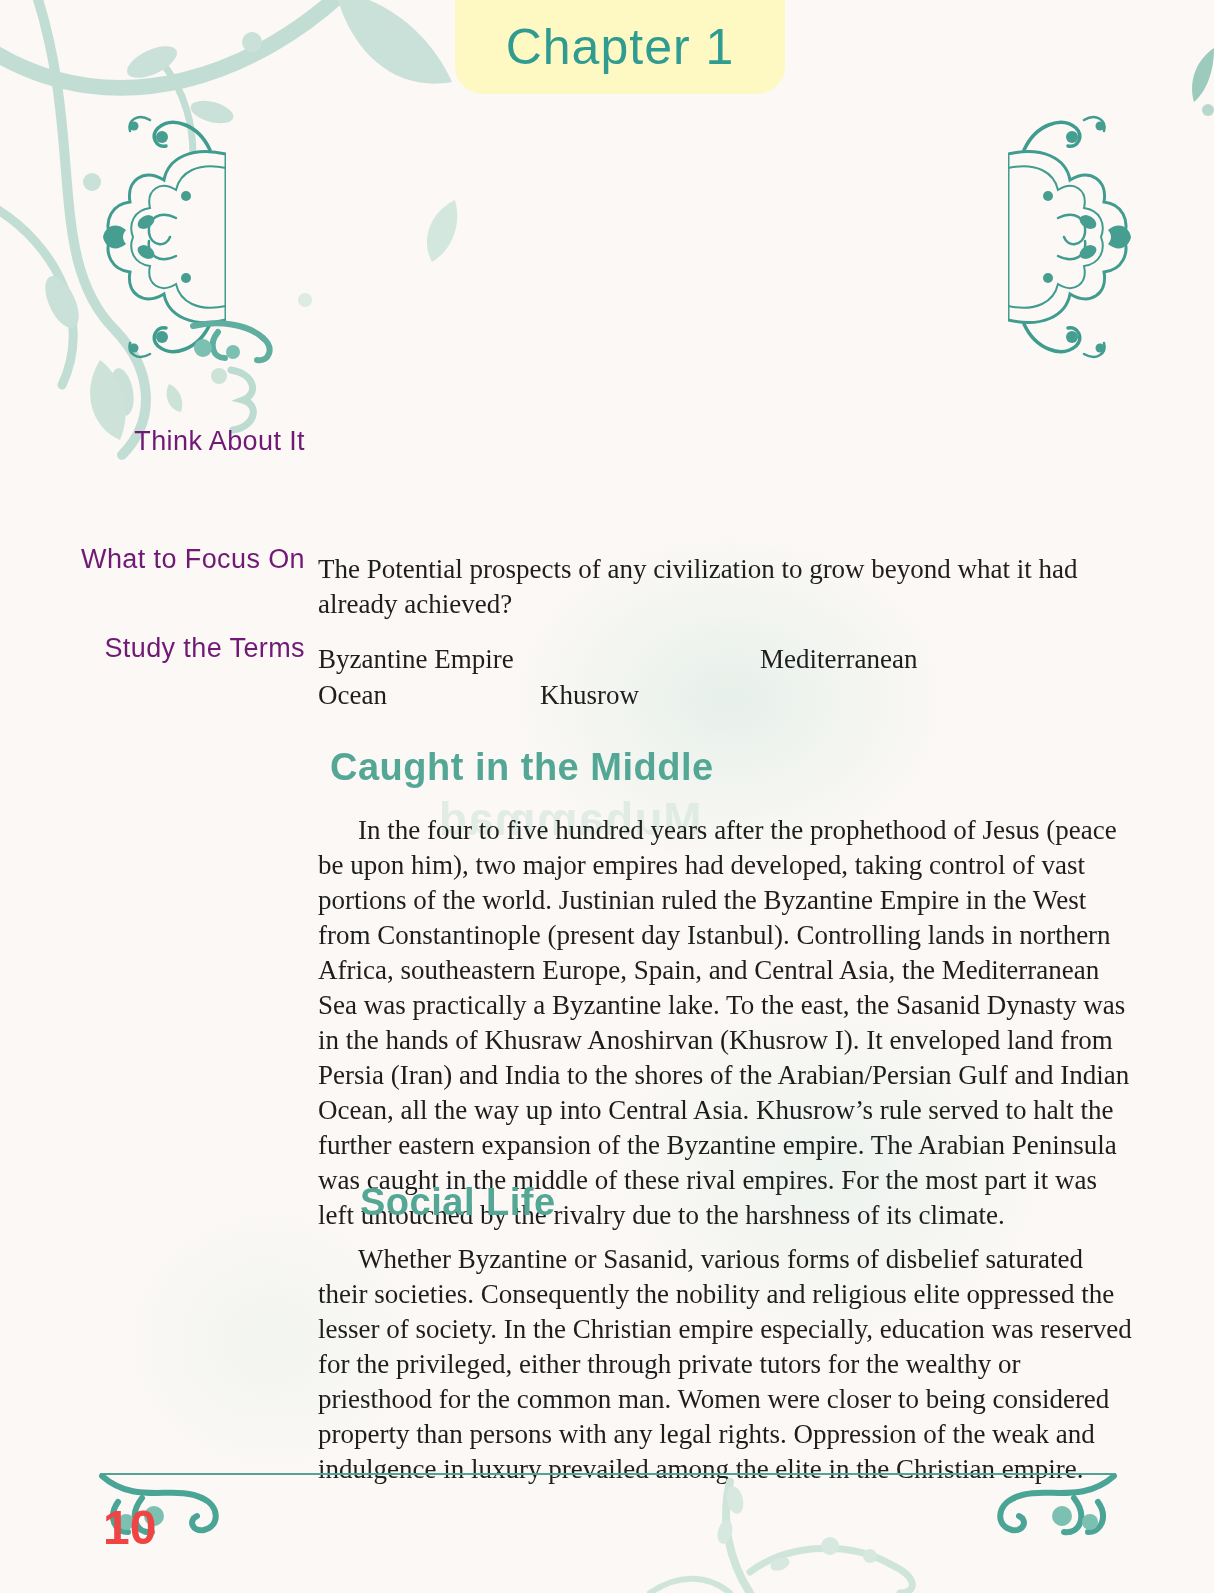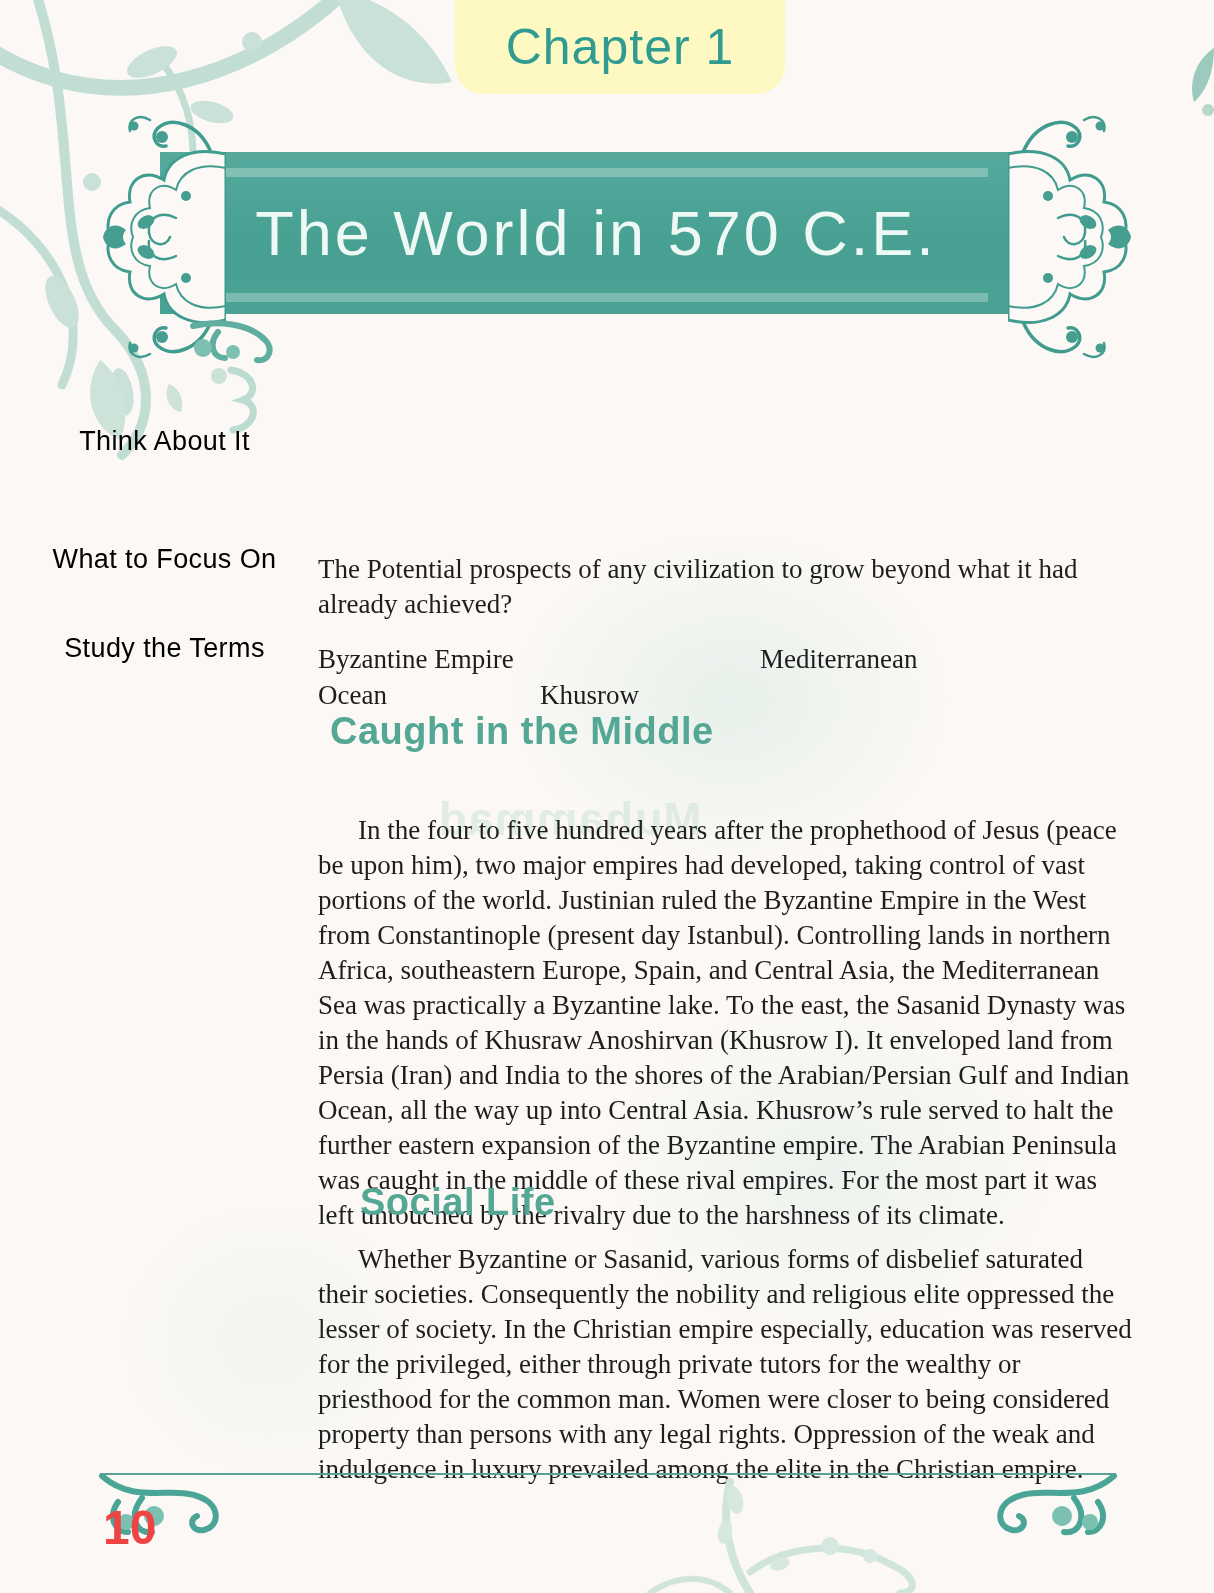--- a/index.html
+++ b/index.html
@@ -31,36 +31,36 @@
   .ornament.right{left:1008px;transform:scaleX(-1);}
   .swirl{position:absolute;left:163px;top:318px;width:115px;height:122px;}
   .corner-vines{position:absolute;left:0;top:0;width:470px;height:470px;}
   .tiny-leaf{position:absolute;left:1178px;top:48px;width:36px;height:70px;}
 
   
   .ghost{position:absolute;left:438px;top:792px;font-family:"Liberation Sans",sans-serif;font-weight:700;
     font-size:46px;color:#cfe3da;opacity:0.55;transform:scaleX(-1);letter-spacing:1px;}
 
   
-  .aid-label{position:absolute;left:12px;width:305px;text-align:center;font-family:"Liberation Sans",sans-serif;
-    font-size:27px;color:#000000;letter-spacing:0.4px;}
+  .aid-label{position:absolute;left:0;width:305px;text-align:right;font-family:"Liberation Sans",sans-serif;
+    font-size:27px;color:#701a75;letter-spacing:0.4px;}
   .aid-label.l1{top:426px;}
   .aid-label.l2{top:544px;}
   .aid-label.l3{top:633px;}
 
   .aid-text{position:absolute;left:318px;width:806px;font-size:27px;line-height:35px;}
   .aid-text.t1{top:434px;}
   .aid-text.t2{top:552px;}
 
   .terms-grid{position:absolute;left:318px;top:641px;width:806px;display:grid;
     grid-template-columns:222px 220px 1fr;font-size:27px;line-height:36px;}
 
   .section-heading{position:absolute;font-family:"Liberation Sans",sans-serif;font-weight:700;
     font-size:38px;color:#54a794;letter-spacing:0.5px;}
-  .section-heading.h1{left:330px;top:710px;}
+  .section-heading.h1{left:330px;top:746px;}
   .section-heading.h2{left:360px;top:1181px;}
 
   .section-body{position:absolute;left:318px;width:814px;font-size:27px;line-height:35px;text-indent:40px;}
   .section-body.p1{top:813px;}
   .section-body.p2{top:1242px;}
 
   
   .footer-line{position:absolute;left:100px;top:1473px;width:1016px;height:2px;background:#54a395;}
   .footer-flourish{position:absolute;top:1474px;width:160px;height:78px;}
   .footer-flourish.left{left:98px;}
@@ -101,25 +101,20 @@
 
   <svg class="tiny-leaf" viewBox="0 0 36 70">
     <path d="M36,0 C18,12 10,34 16,54 C28,44 36,24 36,0 Z" fill="#9ccabd"></path>
     <circle cx="30" cy="62" r="6" fill="#b9d8cd"></circle>
   </svg>
 
   <div class="chapter-tab">
     <span>Chapter 1</span>
   </div>
 
-  <div class="banner">
-    <div class="stripe top"></div>
-    <div class="stripe bottom"></div>
-    <div class="banner-title">The World in 570 C.E.</div>
-  </div>
 
   <svg class="ornament left" viewBox="0 0 132 258">
     <path d="M132,46 C98,38 74,50 70,72 C50,60 32,72 36,94 C18,96 10,112 16,129 C10,146 18,162 36,164 C32,186 50,198 70,186 C74,208 98,220 132,212 Z" fill="#fbf8f5" stroke="#3f9c8e" stroke-width="3"></path>
     <path d="M132,60 C104,54 86,64 82,82 C66,72 52,82 56,100 C40,102 34,116 39,129 C34,142 40,156 56,158 C52,176 66,186 82,176 C86,194 104,204 132,198" fill="none" stroke="#3f9c8e" stroke-width="2"></path>
     <g fill="none" stroke="#3f9c8e" stroke-linecap="round">
       <path d="M116,42 C104,16 78,8 64,20 C56,28 62,40 72,38" stroke-width="3.5"></path>
       <path d="M56,12 C44,5 33,12 36,23" stroke-width="2.5"></path>
       <path d="M116,216 C104,242 78,250 64,238 C56,230 62,218 72,220" stroke-width="3.5"></path>
       <path d="M56,246 C44,253 33,246 36,235" stroke-width="2.5"></path>
       <path d="M82,110 C66,102 53,110 55,125 C57,138 72,140 76,129" stroke-width="2.5"></path>

